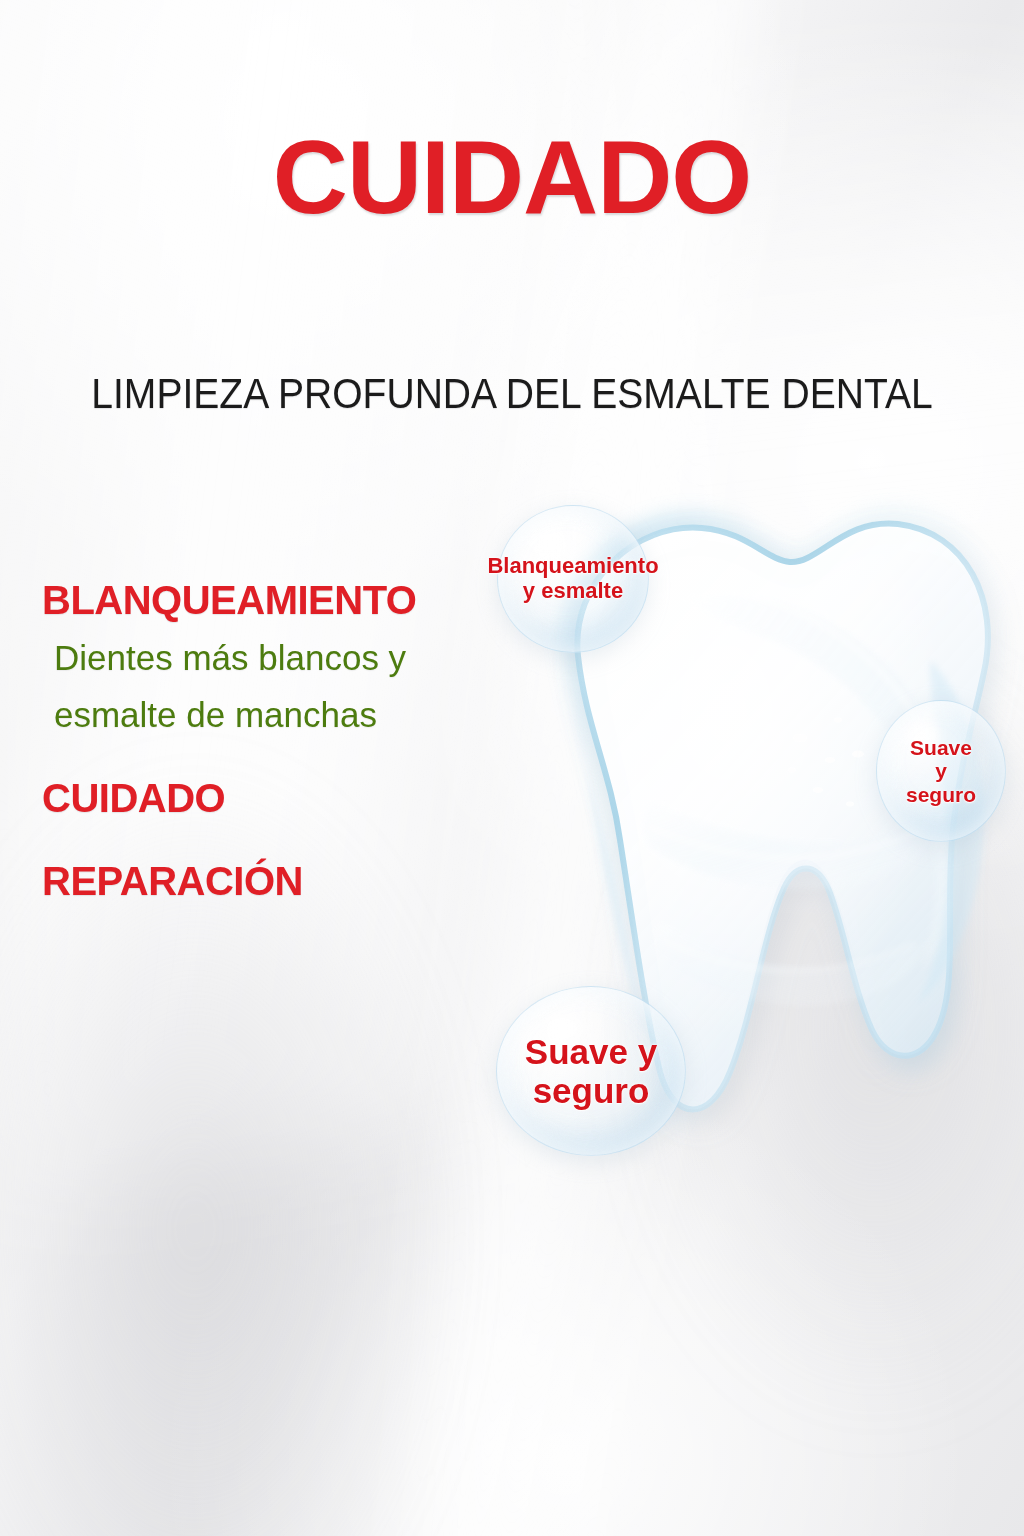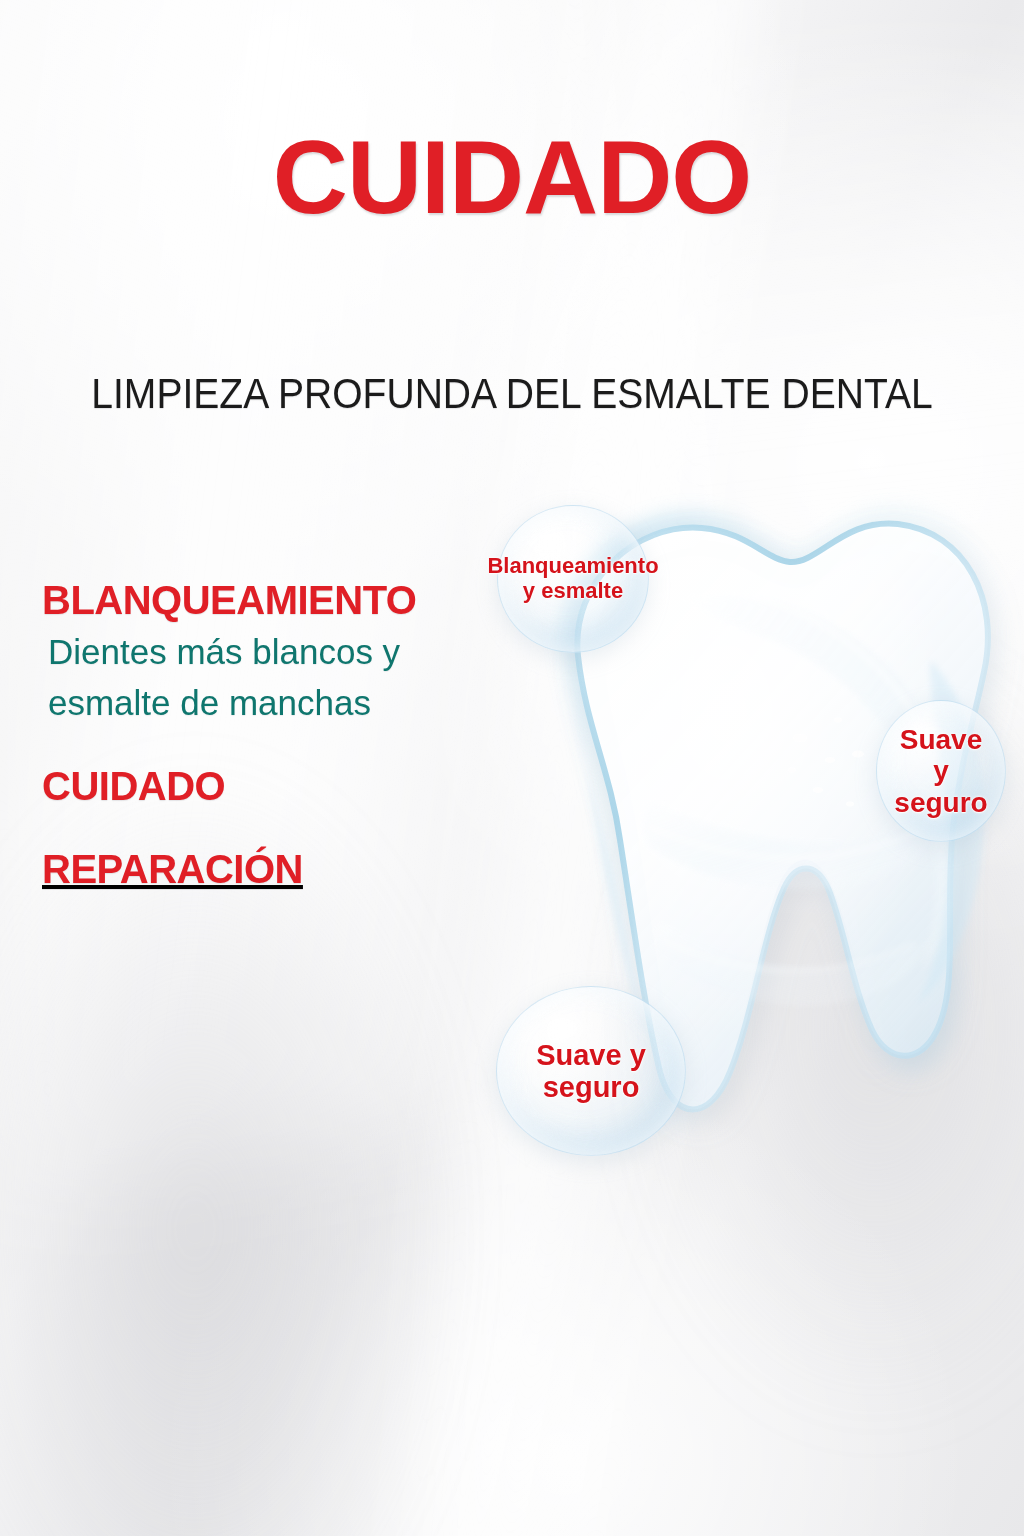--- a/index.html
+++ b/index.html
@@ -109,36 +109,36 @@
 
   
   .features {
     position: absolute;
     left: 42px;
     top: 578px;
     width: 430px;
     z-index: 20;
   }
   .feature { margin-bottom: 38px; }
-  .feature:last-child { margin-bottom: 0; text-decoration: underline; }
+  .feature:last-child { margin-bottom: 0; }
   .feature-title {
     color: #e01f26;
     font-size: 40px;
     font-weight: 700;
     letter-spacing: -0.5px;
     line-height: 1.12;
     margin: 0 0 6px 0;
     text-shadow: 0 1px 1px rgba(170,170,175,.28);
   }
   .feature-desc {
-    color: #0f766e;
+    color: #4d7c0f;
     font-size: 35px;
     font-weight: 400;
     line-height: 1.30;
-    margin: 6px;
+    margin: 12px;
     text-shadow: 0 1px 1px rgba(180,180,185,.22);
   }
 
   
   .tooth-stage {
     position: absolute;
     left: 500px;
     top: 470px;
     width: 540px;
     height: 740px;
@@ -186,24 +186,24 @@
     text-shadow:
       0 0 2px rgba(255,255,255,.95),
       0 0 4px rgba(255,255,255,.8),
       0 1px 1px rgba(255,255,255,.9);
   }
 
   #bubble-top    { left: 497px; top: 505px;  width: 152px; height: 148px; }
   #bubble-top .bubble-label { font-size: 22px; width: 215px; }
 
   #bubble-right  { left: 876px; top: 700px;  width: 130px; height: 142px; }
-  #bubble-right .bubble-label { font-size: 28px; width: 132px; text-align: center; }
+  #bubble-right .bubble-label { font-size: 21px; width: 132px; text-align: center; }
 
   #bubble-bottom { left: 496px; top: 986px;  width: 190px; height: 170px; }
-  #bubble-bottom .bubble-label { font-size: 29px; width: 200px; }
+  #bubble-bottom .bubble-label { font-size: 35px; width: 200px; }
 </style>
 </head>
 <body>
 
 <div class="poster">
 
   <div class="bg-base"></div>
   <div class="bg-sheen-1"></div>
   <div class="bg-sheen-2"></div>
   <div class="bg-fold"></div>

